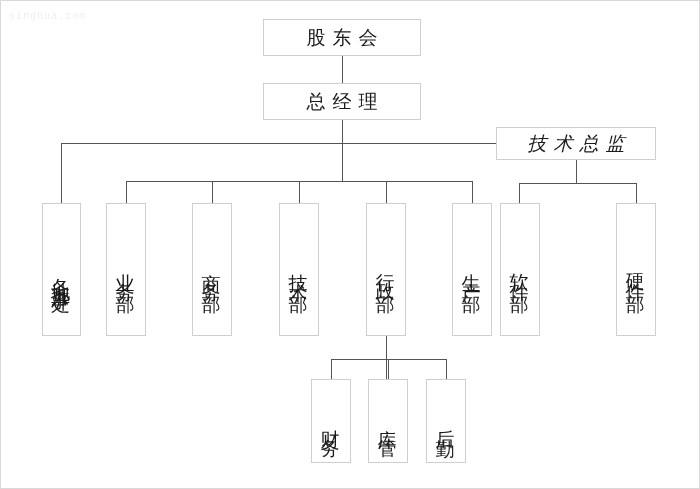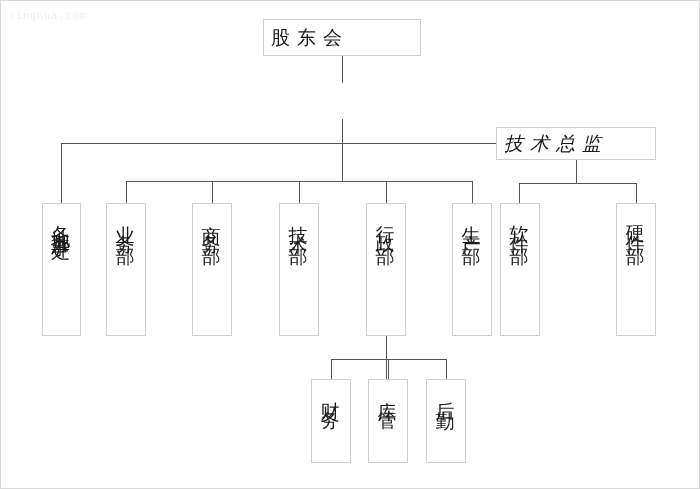--- a/index.html
+++ b/index.html
@@ -29,20 +29,21 @@
   }
   
   .box {
     position: absolute;
     box-sizing: border-box;
     border: 1px solid #cfcfcf;
     background: #ffffff;
     color: #1a1a1a;
     display: flex;
     align-items: center;
+    justify-content: center;
     z-index: 3;
   }
   .box.horiz {
     font-size: 19px;
     letter-spacing: 7px;
     text-indent: 7px;
     font-weight: 500;
   }
   .box.vert {
     writing-mode: vertical-rl;
@@ -95,20 +96,23 @@
   <div class="ln v" style="left:385px; top:334px; height:44px;"></div>
   <div class="ln h" style="left:330px; top:358px; width:115px;"></div>
   <div class="ln v" style="left:330px; top:358px; height:20px;"></div>
   <div class="ln v" style="left:387px; top:358px; height:20px;"></div>
   <div class="ln v" style="left:445px; top:358px; height:20px;"></div>
 
   <div class="box horiz" style="left:262px; top:18px; width:158px; height:37px;">
     <span>股东会</span>
   </div>
 
+  <div class="box horiz" style="left:262px; top:82px; width:158px; height:37px;">
+    <span>总经理</span>
+  </div>
 
   <div class="box horiz" style="left:495px; top:126px; width:160px; height:33px;font-style:italic;">
     <span>技术总监</span>
   </div>
 
   <div class="box vert tight" style="left:41px; top:202px; width:39px; height:133px;">
     <span>各地办事处</span>
   </div>
 
   <div class="box vert" style="left:105px; top:202px; width:40px; height:133px;">

